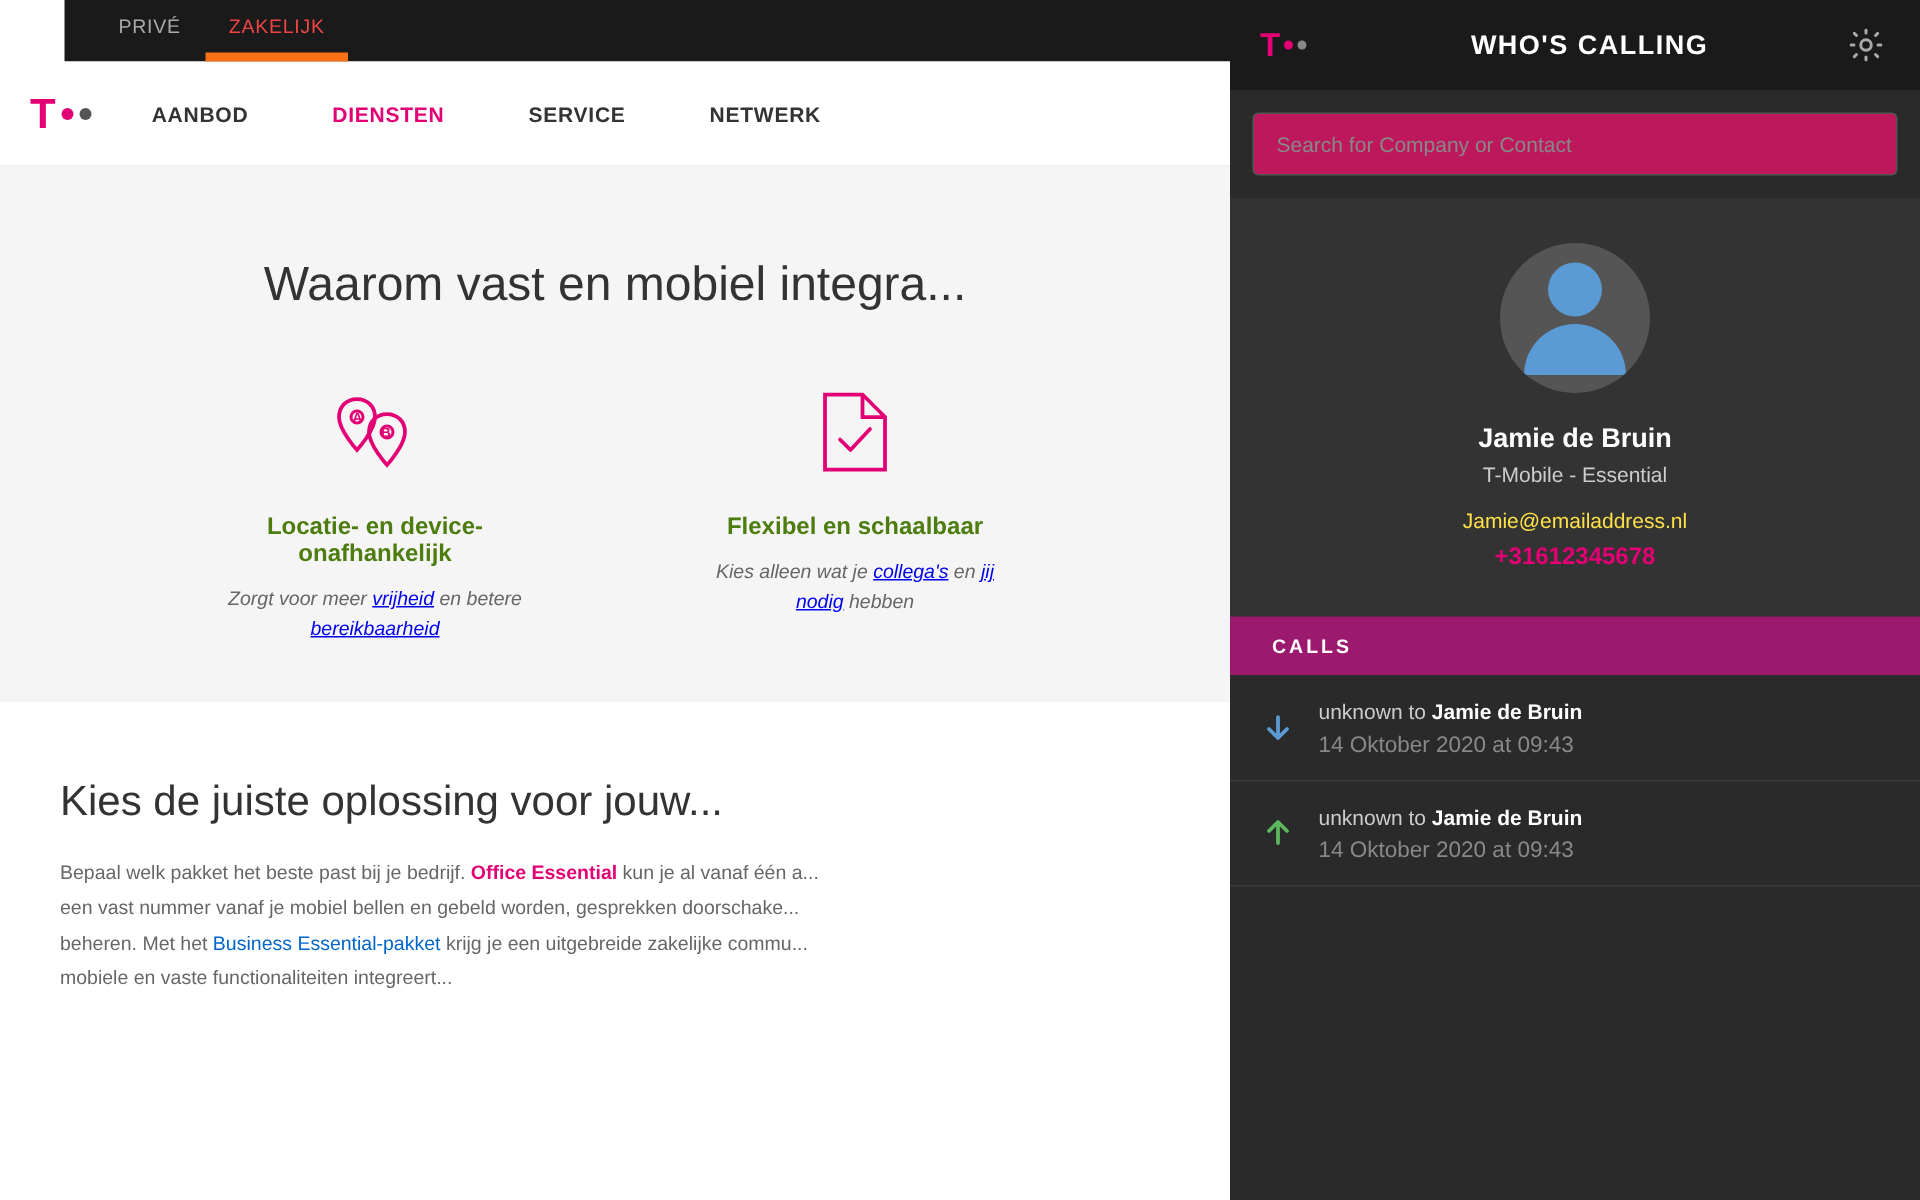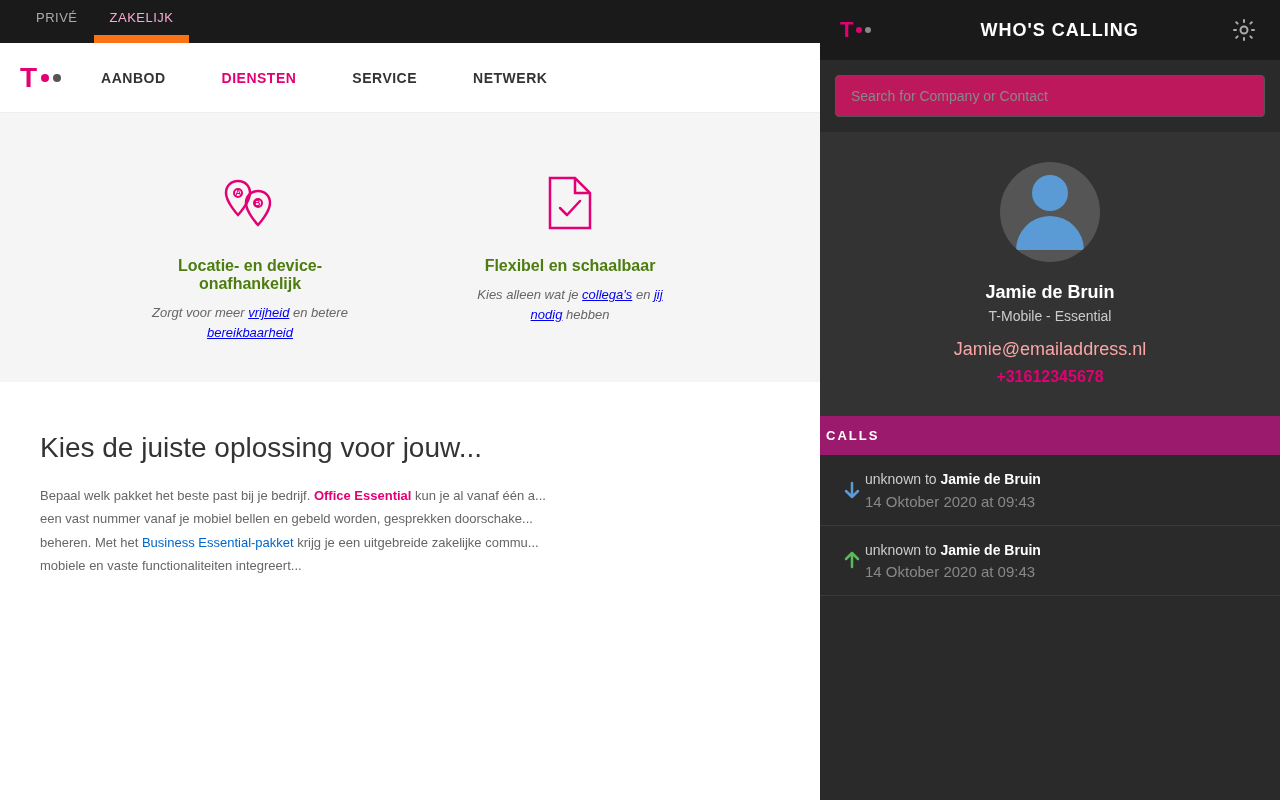--- a/index.html
+++ b/index.html
@@ -2,23 +2,23 @@
 <html><head>
   <meta charset="utf-8">
   <style>
     * { margin: 0; padding: 0; box-sizing: border-box; }
     body { font-family: Arial, sans-serif; width: 1280px; height: 800px; overflow: hidden; display: flex; }
 
     
     .website { flex: 0 0 820px; height: 800px; overflow: hidden; background: #fff; }
 
     
-    .top-tabs { background: #1a1a1a; display: flex; padding: 0 20px; }
+    .top-tabs { background: #1a1a1a; display: flex; padding: 0 20px; margin-left: 43px; }
     .top-tab { color: #aaa; font-size: 13px; padding: 10px 16px; cursor: pointer; text-transform: uppercase; letter-spacing: 0.5px; }
-    .top-tab.active { color: #f9a8d4; border-bottom: 8px solid #f97316; }
+    .top-tab.active { color: #ef4444; border-bottom: 6px solid #f97316; }
 
     
     .main-nav { background: #fff; display: flex; align-items: center; padding: 0 20px; height: 70px; border-bottom: 1px solid #eee; }
     .t-logo { display: flex; align-items: center; gap: 4px; margin-right: 40px; }
     .t-logo-t { color: #e20074; font-size: 28px; font-weight: bold; }
     .t-logo-dots { display: flex; gap: 4px; align-items: center; }
     .t-dot { width: 8px; height: 8px; border-radius: 50%; background: #e20074; }
     .t-dot.gray { background: #555; }
 
     .nav-links { display: flex; gap: 56px; }
@@ -61,29 +61,29 @@
     .search-input::placeholder { color: #888; }
 
     
     .contact-card { background: #333; margin: 0; padding: 30px 20px; display: flex; flex-direction: column; align-items: center; }
     .avatar { width: 100px; height: 100px; border-radius: 50%; background: #555; display: flex; align-items: center; justify-content: center; margin-bottom: 20px; overflow: hidden; }
     .avatar-body { display: flex; flex-direction: column; align-items: center; }
     .avatar-head { width: 36px; height: 36px; border-radius: 50%; background: #5b9bd5; margin-bottom: 0; }
     .avatar-shoulders { width: 68px; height: 34px; background: #5b9bd5; border-radius: 50px 50px 0 0; margin-top: 5px; }
     .contact-name { color: #fff; font-size: 18px; font-weight: 600; margin-bottom: 5px; }
     .contact-company { color: #ccc; font-size: 14px; margin-bottom: 15px; }
-    .contact-email { color: #fca5a5; font-size: 18px; margin-bottom: 8px; }
+    .contact-email { color: #fde047; font-size: 14px; margin-bottom: 8px; }
     .contact-phone { color: #e20074; font-size: 16px; font-weight: 600; }
 
     
-    .calls-header { background: #9b1a6e; padding: 12px 6px; }
+    .calls-header { background: #9b1a6e; padding: 12px 28px; }
     .calls-title { color: #fff; font-size: 13px; font-weight: 700; letter-spacing: 2px; text-transform: uppercase; }
 
     .calls-list { background: #2a2a2a; flex: 1; }
-    .call-item { display: flex; align-items: center; padding: 15px 20px; border-bottom: 1px solid #3a3a3a; gap: 1px; }
+    .call-item { display: flex; align-items: center; padding: 15px 20px; border-bottom: 1px solid #3a3a3a; gap: 15px; }
     .call-arrow { width: 24px; height: 24px; display: flex; align-items: center; justify-content: center; }
     .call-info { flex: 1; }
     .call-text { color: #ccc; font-size: 14px; line-height: 1.4; }
     .call-text strong { color: #fff; }
     .call-time { color: #888; font-size: 15px; margin-top: 3px; }
   </style>
 </head>
 <body>
 
 <div class="website">
@@ -103,20 +103,21 @@
     </div>
     <div class="nav-links">
       <span class="nav-link">AANBOD</span>
       <span class="nav-link active">DIENSTEN</span>
       <span class="nav-link">SERVICE</span>
       <span class="nav-link">NETWERK</span>
     </div>
   </div>
 
   <div class="hero">
+    <h1>Waarom vast en mobiel integra<span style="color:#333">...</span></h1>
     <div class="features">
 
       <div class="feature">
         <div class="feature-icon">
           <svg width="60" height="60" viewBox="0 0 60 60" fill="none" xmlns="http://www.w3.org/2000/svg">
 
             <path d="M18 8 C11 8 6 13 6 20 C6 29 18 42 18 42 C18 42 30 29 30 20 C30 13 25 8 18 8Z" stroke="#e20074" stroke-width="2.5" fill="none"></path>
             <circle cx="18" cy="20" r="4" stroke="#e20074" stroke-width="2" fill="none"></circle>
             <text x="15" y="23" font-size="9" fill="#e20074" font-weight="bold">A</text>
 

